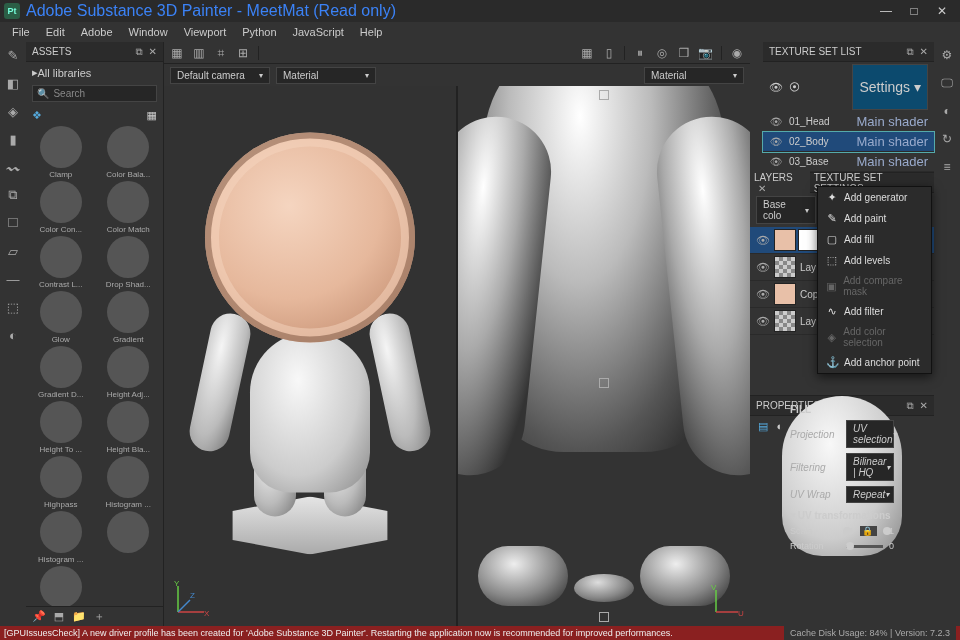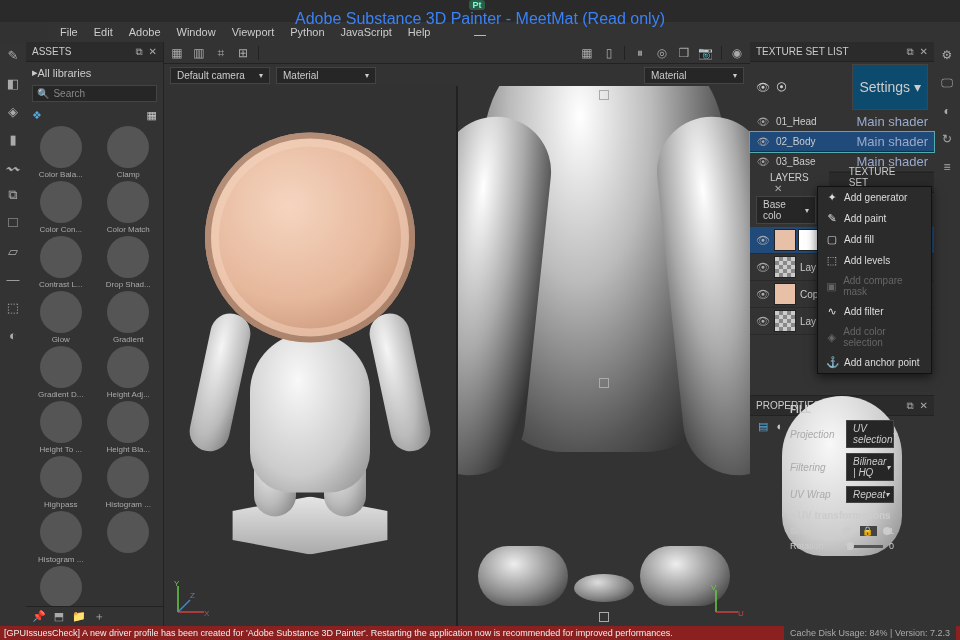--- a/index.html
+++ b/index.html
@@ -1,25 +1,25 @@
 <!DOCTYPE html>
 <html><head>
 <meta charset="utf-8">
 <style>
 * { margin:0; padding:0; box-sizing:border-box; font-family:'Segoe UI',Arial,sans-serif; user-select:none; }
 body { width:960px; height:640px; background:#323232; color:#ccc; font-size:11px; overflow:hidden; position:relative; }
 
 
-.titlebar { height:22px; background:#2a2a2a; display:flex; align-items:center; padding:0 4px;flex-direction:column; }
+.titlebar { height:22px; background:#2a2a2a; display:flex; align-items:center; padding:8px 4px; }
 .titlebar .logo { width:16px; height:16px; background:#2b5e46; border-radius:3px; margin-right:6px; display:flex; align-items:center; justify-content:center; color:#7fd; font-size:9px; font-weight:bold; }
 .titlebar .title { flex:1; font-size:16px; color:#3b82f6; }
 .winbtn { width:28px; height:22px; display:flex; align-items:center; justify-content:center; color:#ccc; font-size:12px; }
 
 
-.menubar { height:20px; background:#333; display:flex; align-items:center; padding:0 4px; font-size:11px;margin-left:48px; }
+.menubar { height:20px; background:#333; display:flex; align-items:center; padding:0 4px; font-size:11px; }
 .menubar span { padding:2px 8px; color:#ccc; }
 
 
 .lefttools { position:absolute; left:0; top:42px; bottom:14px; width:26px; background:#333; display:flex; flex-direction:column; align-items:center; gap:10px; padding-top:4px; }
 .lefttools .t { width:18px; height:18px; display:flex; align-items:center; justify-content:center; color:#aaa; font-size:13px; }
 
 
 .assets { position:absolute; left:26px; top:42px; bottom:14px; width:138px; background:#333; border-right:1px solid #222; display:flex; flex-direction:column; }
 .panel-head { height:20px; background:#2b2b2b; display:flex; align-items:center; padding:0 6px; font-size:10px; border-bottom:1px solid #222; }
 .panel-head .spacer { flex:1; }
@@ -53,30 +53,30 @@
 .axes { position:absolute; bottom:6px; font-size:10px; font-family:monospace; }
 .axes.l { left:6px; }
 .axes.r { left:6px; }
 .vp .handle { position:absolute; width:10px; height:10px; border:1px solid #aaa; }
 
 
 .right { position:absolute; right:26px; top:42px; bottom:14px; width:184px; background:#333; display:flex; flex-direction:column; }
 .rtools { position:absolute; right:0; top:42px; bottom:14px; width:26px; background:#333; display:flex; flex-direction:column; align-items:center; gap:10px; padding-top:4px; }
 .rtools .t { width:18px; height:18px; display:flex; align-items:center; justify-content:center; color:#aaa; font-size:12px; }
 
-.tsl { border-bottom:1px solid #222; }
+.tsl { border-bottom:1px solid #222;margin-left:13px; }
 .tsl-row { display:flex; align-items:center; padding:2px 6px; gap:6px; font-size:10px; border-bottom:1px solid #2a2a2a; }
 .tsl-row.sel { background:#204a7a; outline:1px solid #5aa; }
 .tsl-row .eye { width:14px; text-align:center; color:#aaa; }
 .tsl-row .shader { margin-left:auto; color:#9ac; font-size:13px; }
 .tsl-head { display:flex; align-items:center; padding:2px 6px; gap:6px; }
 .tsl-head .settings { margin-left:auto; background:#0c4a6e; border:1px solid #444; padding:14px 6px; font-size:14px; }
 
 .tabs { display:flex; height:20px; background:#2b2b2b; align-items:center; font-size:10px; border-bottom:1px solid #222; }
-.tabs .tab { padding:3px 20px; }
+.tabs .tab { padding:3px 4px; }
 .tabs .tab.active { background:#333; }
 
 .layer-tools { display:flex; align-items:center; gap:4px; padding:3px 6px; }
 .layer-tools .dropdown { min-width:60px; }
 .layer-tools .ic { width:14px; height:14px; color:#aaa; font-size:11px; }
 
 .layerlist { flex:0 0 auto; }
 .layer { display:flex; align-items:center; gap:4px; padding:2px 6px; border-bottom:1px solid #2a2a2a; position:relative; }
 .layer.sel { background:#204a7a; }
 .layer .eye { width:14px; color:#aaa; }
@@ -182,26 +182,26 @@
     <span>🔍</span>
     <span>Search</span>
   </div>
   <div class="filterrow">
     <span style="color:#5ad">❖</span>
     <span style="flex:1"></span>
     <span>▦</span>
   </div>
   <div class="grid" id="asset-grid">
       <div class="item">
+        <div class="thumb gray"></div>
+        <div>Clamp</div>
+      </div>
+      <div class="item">
         <div class="thumb bluesphere"></div>
         <div>Color Bala...</div>
-      </div>
-      <div class="item">
-        <div class="thumb gray"></div>
-        <div>Clamp</div>
       </div>
       <div class="item">
         <div class="thumb rgbcheck"></div>
         <div>Color Con...</div>
       </div>
       <div class="item">
         <div class="thumb bluesphere"></div>
         <div>Color Match</div>
       </div>
       <div class="item">

